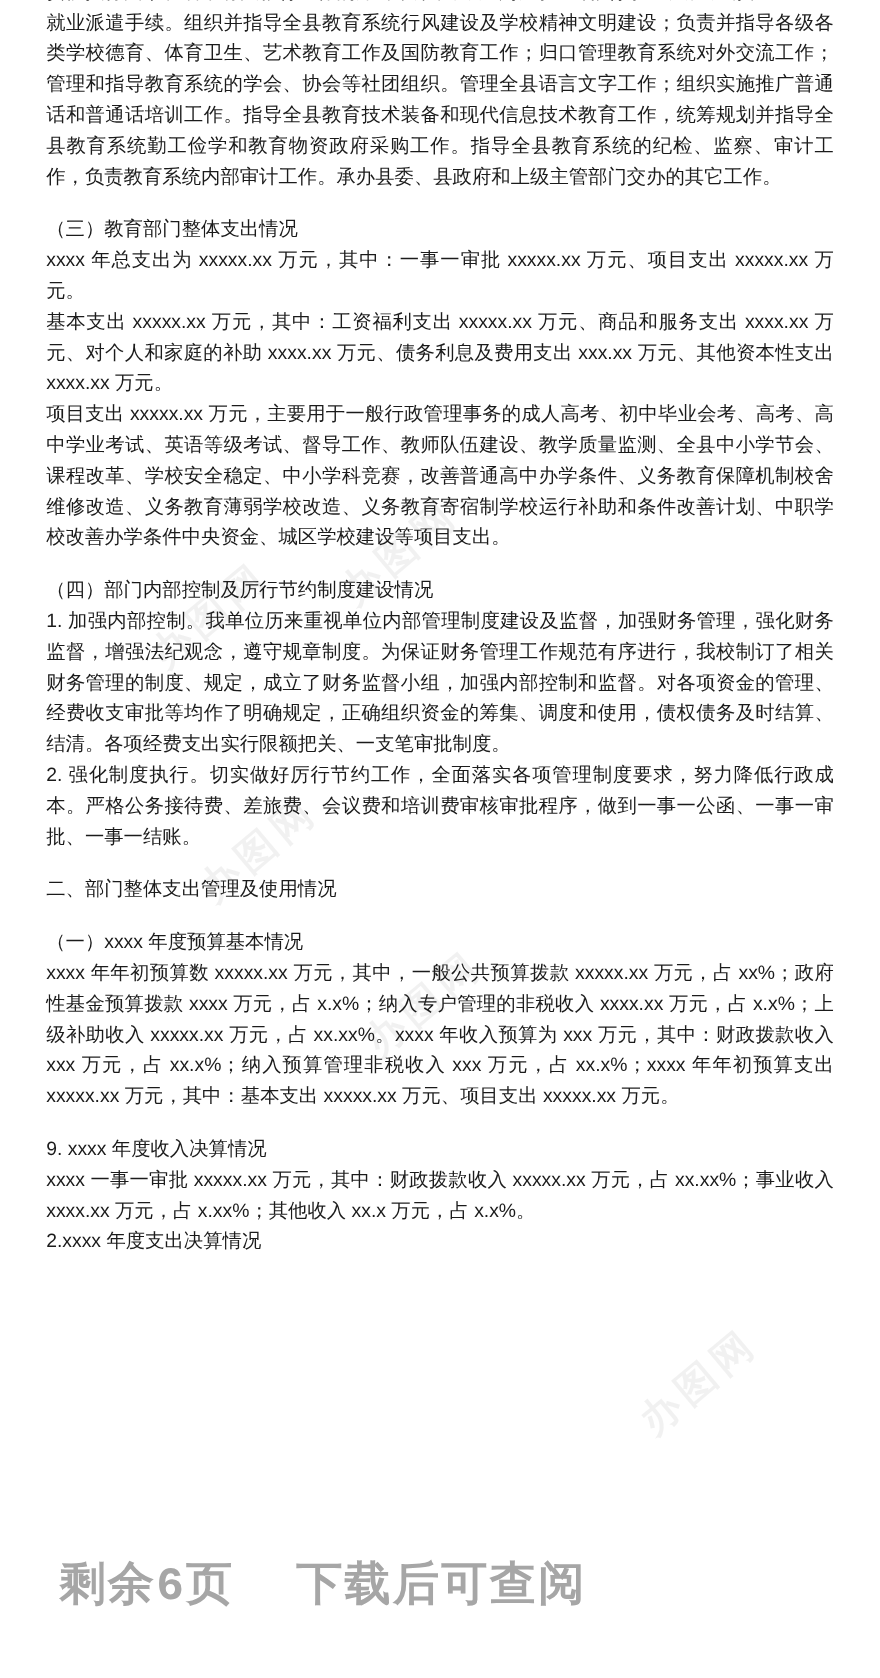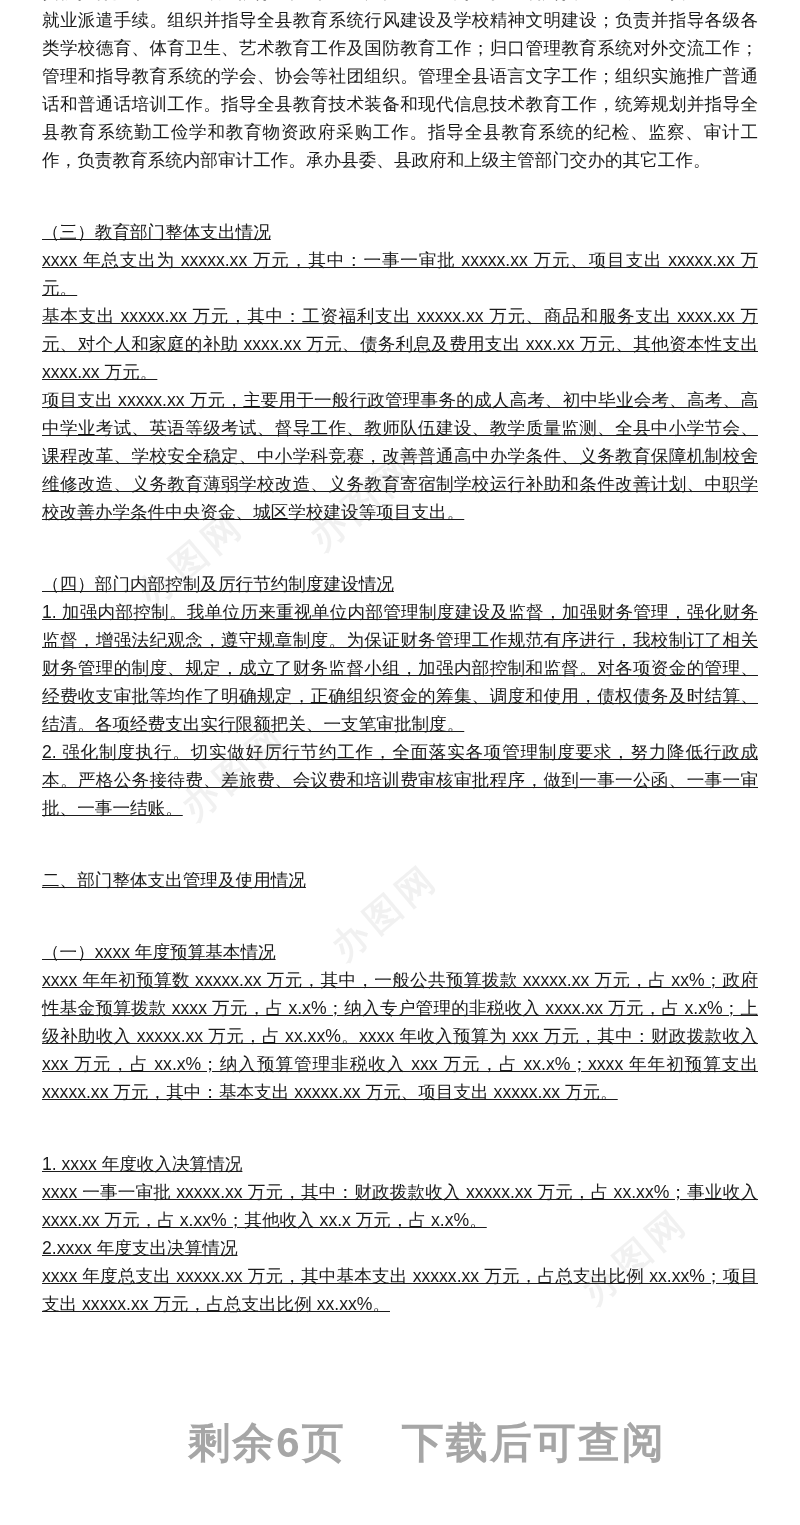--- a/index.html
+++ b/index.html
@@ -5,36 +5,36 @@
   html,body{margin:0;padding:0;background:#ffffff;}
   .page{
     position:relative;width:800px;height:1525px;overflow:hidden;background:#ffffff;
     font-family:"Liberation Sans","DejaVu Sans",sans-serif;
     font-size:17.6px;line-height:28px;color:#1b1b1b;
   }
   .doc{position:relative;z-index:2;padding:0 42px;text-align:justify;}
   .oneline{white-space:nowrap;overflow:hidden;height:28px;}
   .topblock{margin-top:-22px;}
   .duties{margin-top:55px;}
-  .sec{margin-top:44px;text-decoration:underline;}
+  .sec{margin-top:20px;}
   .para{margin:0;}
   .wm-layer{position:absolute;z-index:1;left:0;top:0;width:800px;height:1525px;pointer-events:none;}
   .wm{
     position:absolute;font-size:36px;color:#1b1b1b;opacity:0.055;
     transform:rotate(-40deg);white-space:nowrap;letter-spacing:6px;font-weight:bold;
   }
   .wm1{left:128px;top:545px;}
   .wm2{left:300px;top:488px;}
   .wm3{left:172px;top:758px;}
   .wm4{left:322px;top:898px;}
   .wm5{left:572px;top:1242px;}
   .banner{
     position:absolute;z-index:2;top:1418px;left:0;width:100%;
-    text-align:center;text-indent:54px;
-    font-family:Liberation Sans, sans-serif;
+    text-indent:54px;
+    font-family:Liberation Mono, monospace;
     font-size:42px;line-height:50px;font-weight:bold;letter-spacing:2px;
     color:#a6a6a6;
   }
   .banner .hint{margin-left:56px;}
 </style>
 </head>
 <body>
 
 <div class="page">
 
@@ -68,24 +68,23 @@
     </div>
 
     <div class="sec">二、部门整体支出管理及使用情况</div>
 
     <div class="sec">
       <div>（一）xxxx 年度预算基本情况</div>
       <p class="para">xxxx 年年初预算数 xxxxx.xx 万元，其中，一般公共预算拨款 xxxxx.xx 万元，占 xx%；政府性基金预算拨款 xxxx 万元，占 x.x%；纳入专户管理的非税收入 xxxx.xx 万元，占 x.x%；上级补助收入 xxxxx.xx 万元，占 xx.xx%。xxxx 年收入预算为 xxx 万元，其中：财政拨款收入 xxx 万元，占 xx.x%；纳入预算管理非税收入 xxx 万元，占 xx.x%；xxxx 年年初预算支出 xxxxx.xx 万元，其中：基本支出 xxxxx.xx 万元、项目支出 xxxxx.xx 万元。</p>
     </div>
 
     <div class="sec">
-      <div>1. xxxx 年度收入决算情况</div>
+      <div>9. xxxx 年度收入决算情况</div>
       <p class="para">xxxx 一事一审批 xxxxx.xx 万元，其中：财政拨款收入 xxxxx.xx 万元，占 xx.xx%；事业收入 xxxx.xx 万元，占 x.xx%；其他收入 xx.x 万元，占 x.x%。</p>
       <div>2.xxxx 年度支出决算情况</div>
-      <p class="para">xxxx 年度总支出 xxxxx.xx 万元，其中基本支出 xxxxx.xx 万元，占总支出比例 xx.xx%；项目支出 xxxxx.xx 万元，占总支出比例 xx.xx%。</p>
     </div>
 
   </div>
 
   <div class="banner">
     <span>剩余6页</span><span class="hint">下载后可查阅</span>
   </div>
 
 </div>
 

